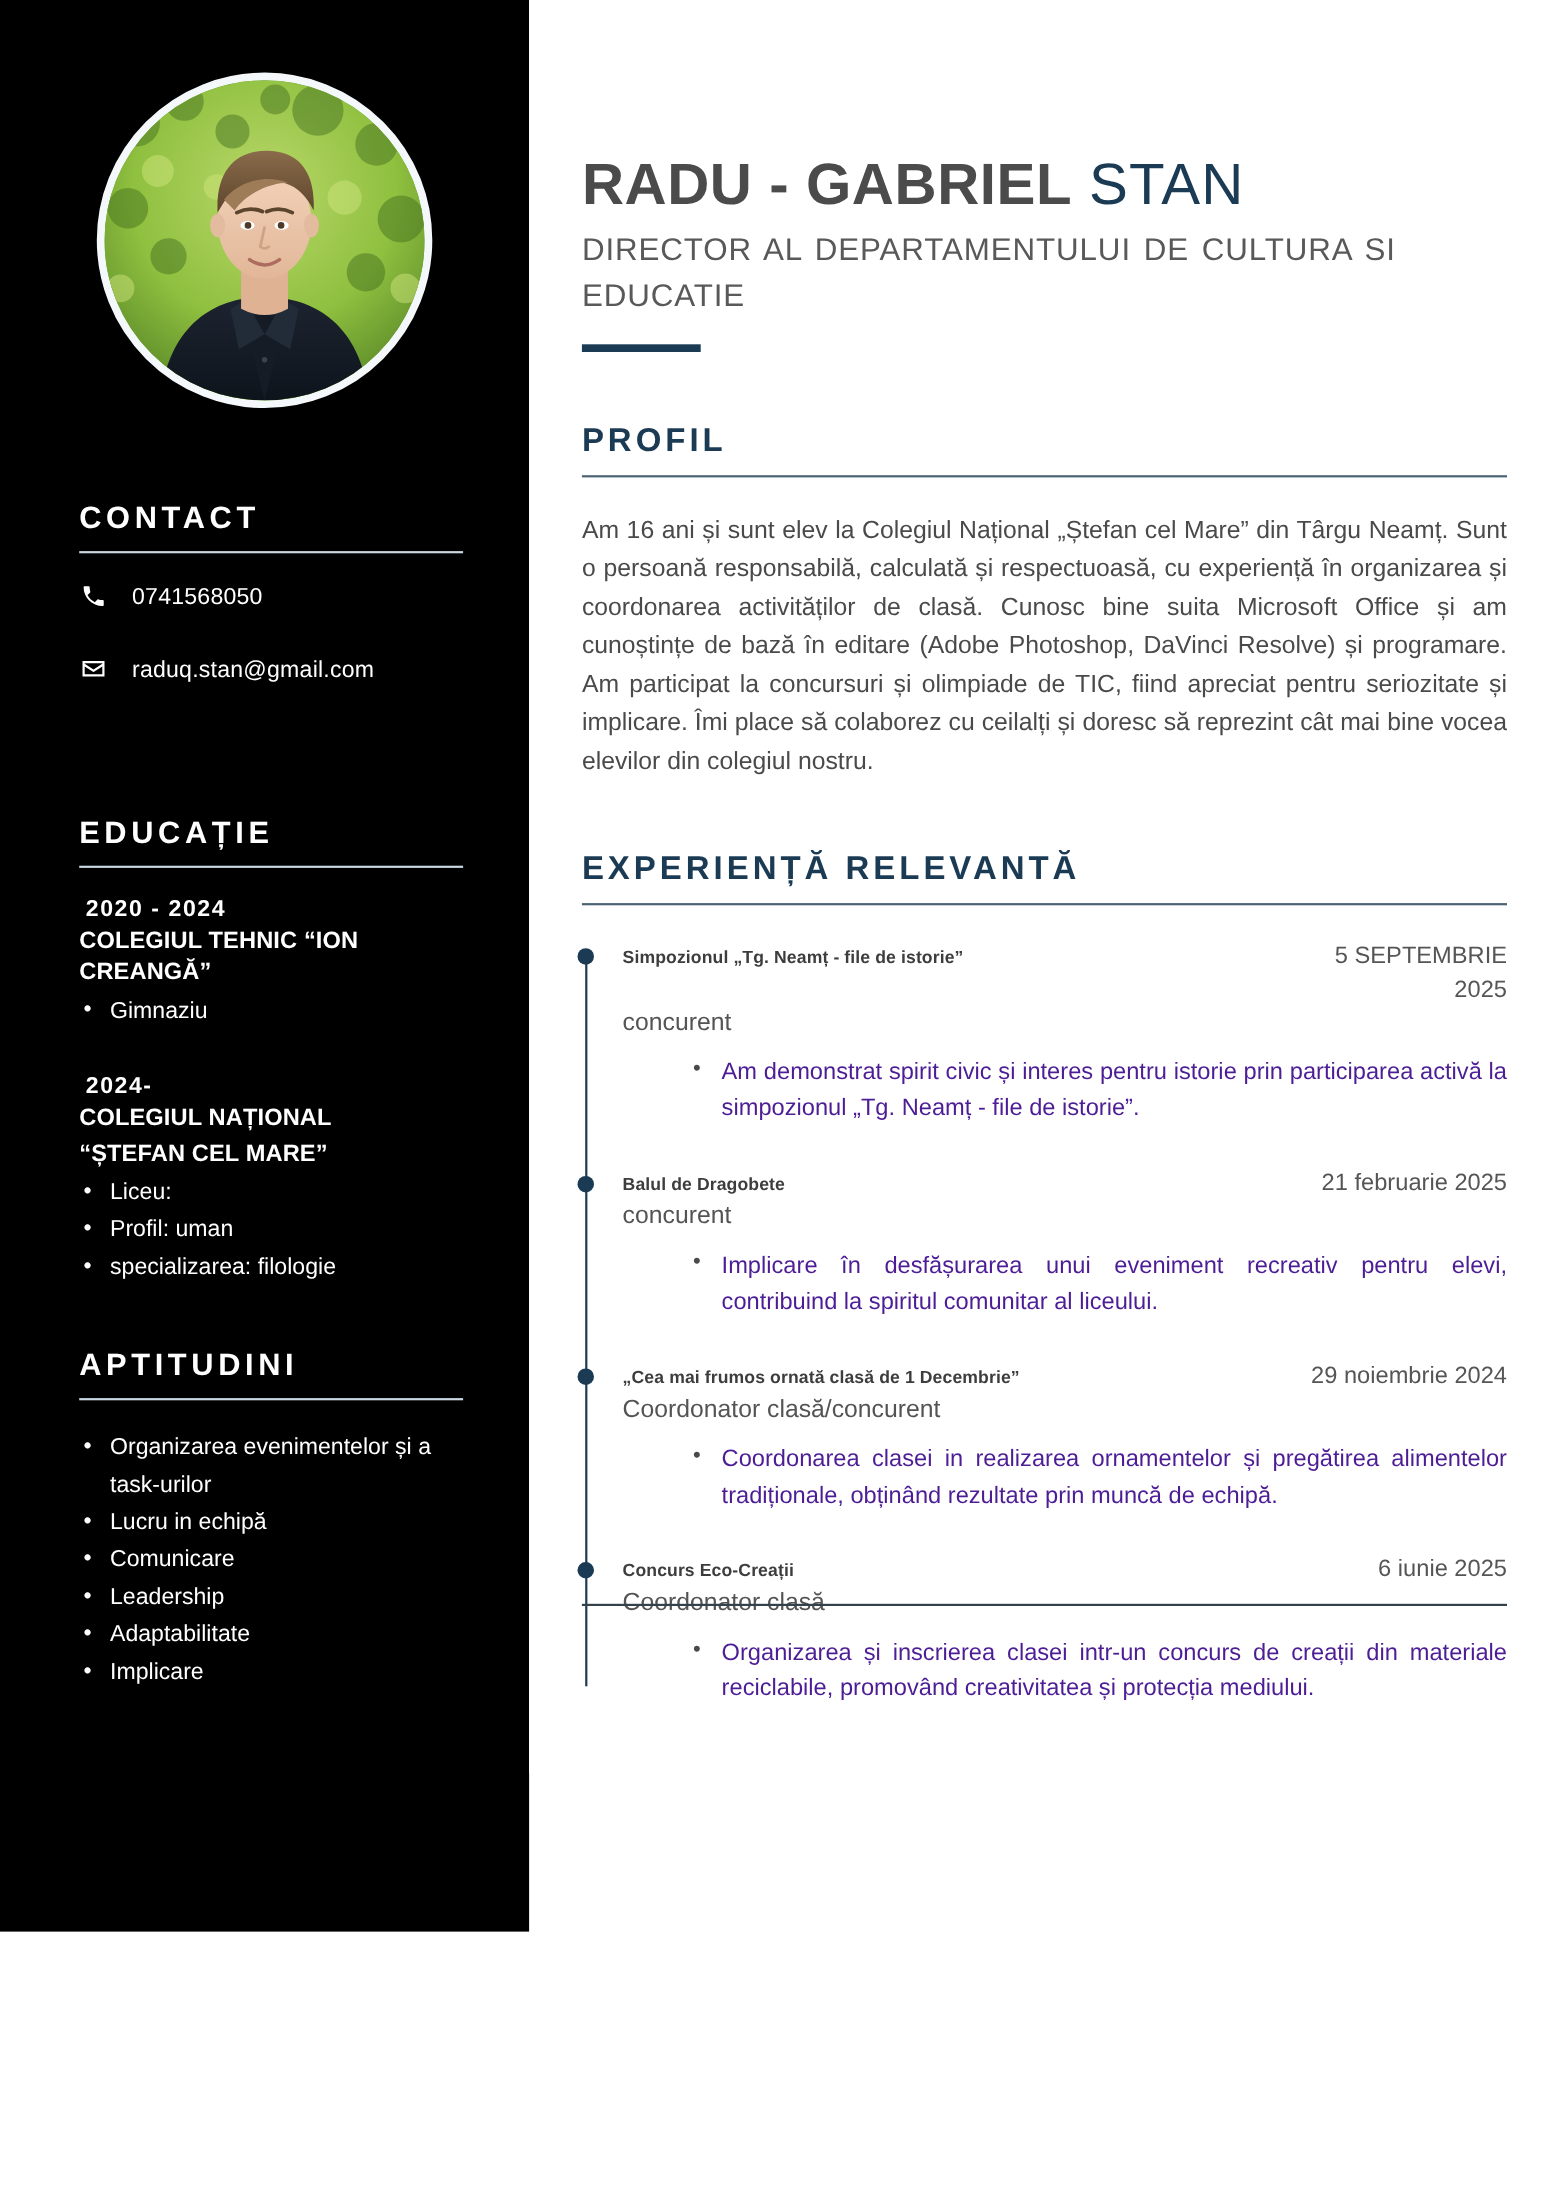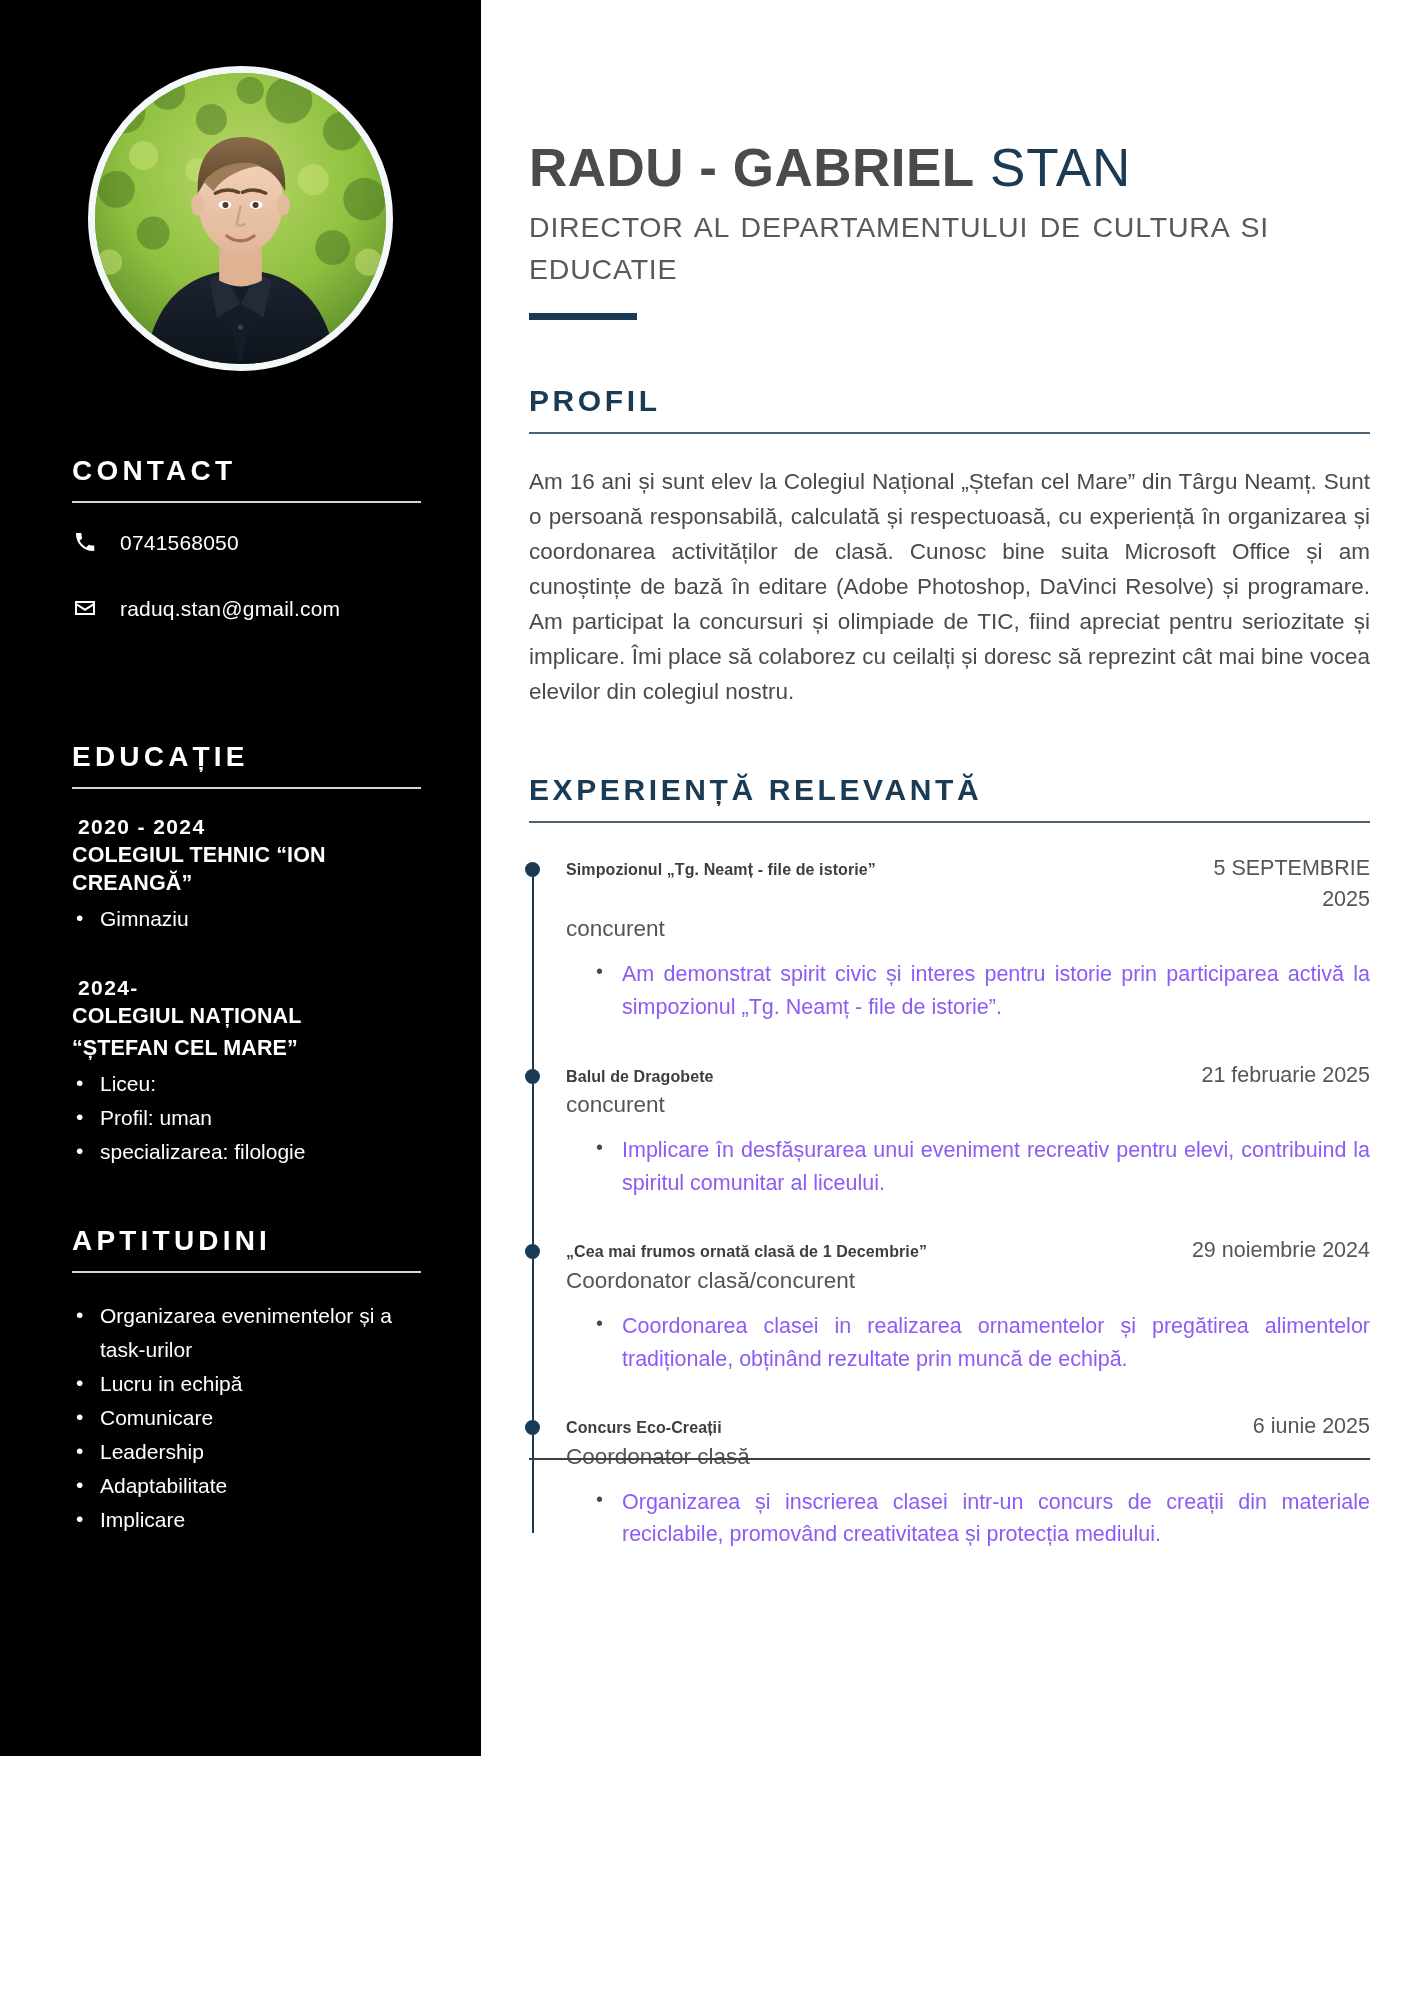--- a/index.html
+++ b/index.html
@@ -271,23 +271,24 @@
   ul.exp-bullets {
     list-style: none;
     margin: 16px 0 0 0;
     padding: 0 0 0 56px;
   }
 
   ul.exp-bullets li {
     position: relative;
     font-size: 21.5px;
     line-height: 1.52;
-    color: #8b5cf6;
+    color: #4c1d95;
     text-align: justify;
     text-align-last: left;
+    margin-left: 34px;
   }
 
   ul.exp-bullets li::before {
     content: "\2022";
     position: absolute;
     left: -26px;
     top: -2px;
     font-size: 20px;
     color: #4a4a4a;
   }

